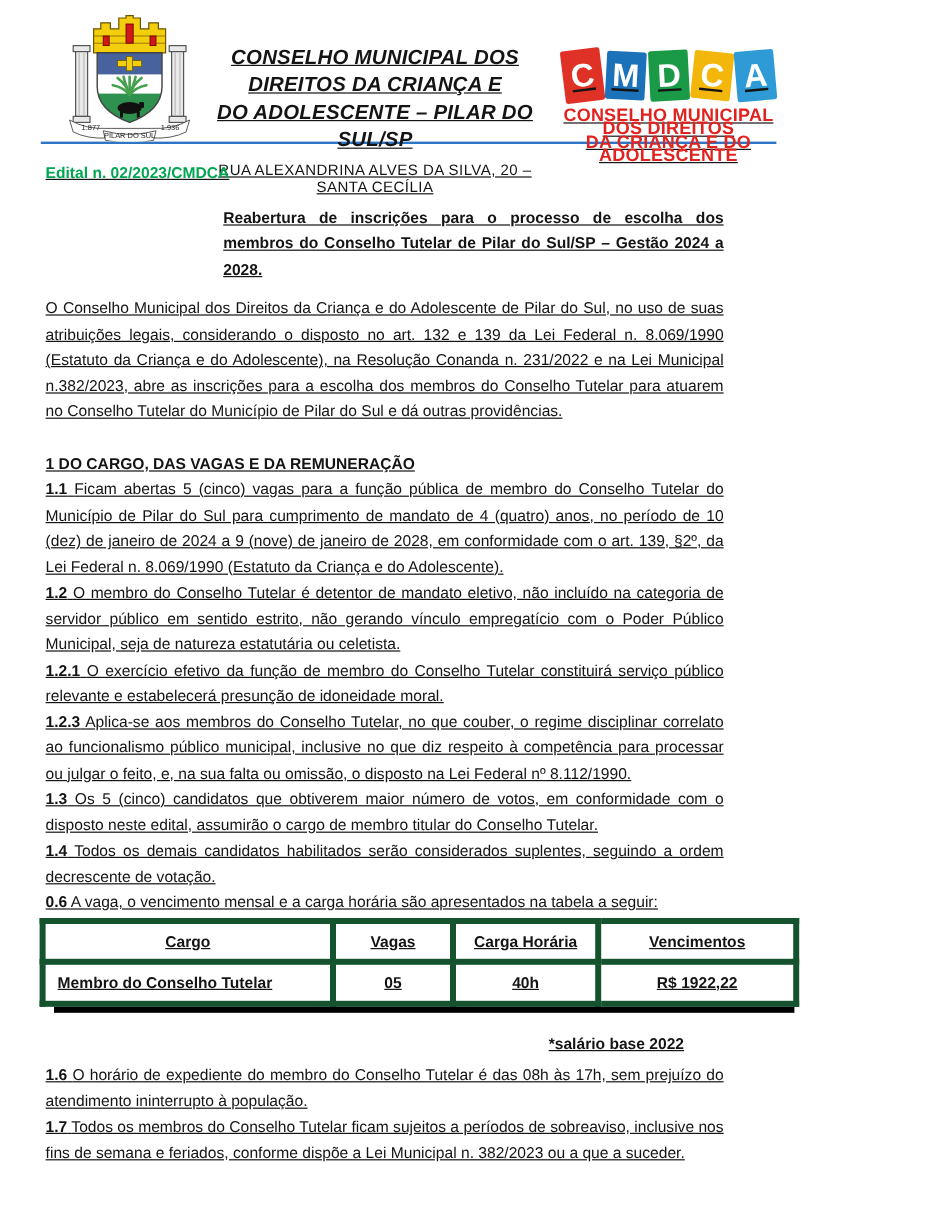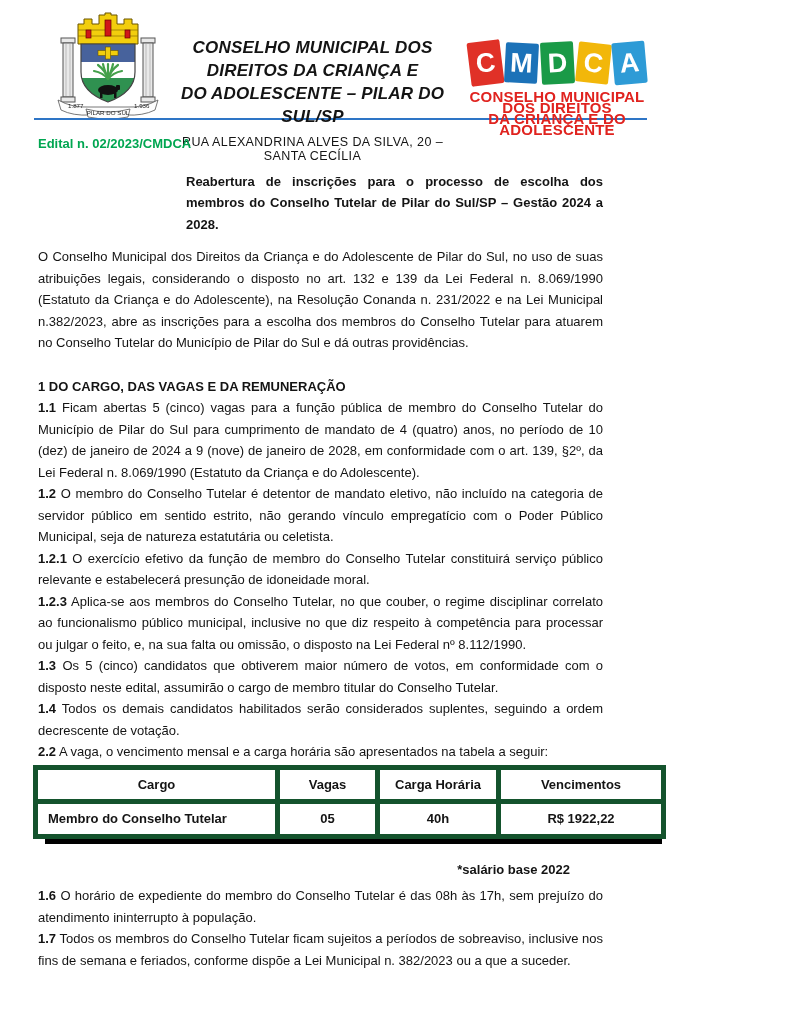--- a/index.html
+++ b/index.html
@@ -1,19 +1,19 @@
 <!DOCTYPE html>
 <html><head>
 <meta charset="utf-8">
 <style>
   * { margin:0; padding:0; box-sizing:border-box; }
   html,body { background:#fff; }
   .page {
     width:679px; height:1024px; background:#ffffff; position:relative;
-    font-family:"Liberation Sans", sans-serif; color:#141414; overflow:hidden;
+    font-family:"Liberation Sans", sans-serif; color:#141414; overflow:hidden;text-decoration:underline;
   }
 
   
   .letterhead { display:flex; align-items:flex-start; padding:12px 28px 0 56px; height:110px; }
   .crest-wrap { width:106px; flex:0 0 auto; }
   .head-center { flex:1 1 auto; text-align:center; padding-top:24px; }
   .org-title { font-size:17px; font-weight:bold; font-style:italic; line-height:23px; letter-spacing:0.2px; }
   .org-address { font-size:12.5px; margin-top:7px; letter-spacing:0.4px; }
   .cmdca { width:188px; flex:0 0 auto; padding-top:28px; text-align:center; }
   .tiles { display:flex; justify-content:center; align-items:center; gap:3px; height:46px; }
@@ -151,21 +151,21 @@
     <p class="intro">O Conselho Municipal dos Direitos da Criança e do Adolescente de Pilar do Sul, no uso de suas atribuições legais, considerando o disposto no art. 132 e 139 da Lei Federal n. 8.069/1990 (Estatuto da Criança e do Adolescente), na Resolução Conanda n. 231/2022 e na Lei Municipal n.382/2023, abre as inscrições para a escolha dos membros do Conselho Tutelar para atuarem no Conselho Tutelar do Município de Pilar do Sul e dá outras providências.</p>
 
     <p class="sec-heading">1 DO CARGO, DAS VAGAS E DA REMUNERAÇÃO</p>
 
     <p class="item"><span class="num">1.1</span> <span>Ficam abertas 5 (cinco) vagas para a função pública de membro do Conselho Tutelar do Município de Pilar do Sul para cumprimento de mandato de 4 (quatro) anos, no período de 10 (dez) de janeiro de 2024 a 9 (nove) de janeiro de 2028, em conformidade com o art. 139, §2º, da Lei Federal n. 8.069/1990 (Estatuto da Criança e do Adolescente).</span></p>
     <p class="item"><span class="num">1.2</span> <span>O membro do Conselho Tutelar é detentor de mandato eletivo, não incluído na categoria de servidor público em sentido estrito, não gerando vínculo empregatício com o Poder Público Municipal, seja de natureza estatutária ou celetista.</span></p>
     <p class="item"><span class="num">1.2.1</span> <span>O exercício efetivo da função de membro do Conselho Tutelar constituirá serviço público relevante e estabelecerá presunção de idoneidade moral.</span></p>
     <p class="item"><span class="num">1.2.3</span> <span>Aplica-se aos membros do Conselho Tutelar, no que couber, o regime disciplinar correlato ao funcionalismo público municipal, inclusive no que diz respeito à competência para processar ou julgar o feito, e, na sua falta ou omissão, o disposto na Lei Federal nº 8.112/1990.</span></p>
     <p class="item"><span class="num">1.3</span> <span>Os 5 (cinco) candidatos que obtiverem maior número de votos, em conformidade com o disposto neste edital, assumirão o cargo de membro titular do Conselho Tutelar.</span></p>
     <p class="item"><span class="num">1.4</span> <span>Todos os demais candidatos habilitados serão considerados suplentes, seguindo a ordem decrescente de votação.</span></p>
-    <p class="item"><span class="num">2.2</span> <span>A vaga, o vencimento mensal e a carga horária são apresentados na tabela a seguir:</span></p>
+    <p class="item"><span class="num">0.6</span> <span>A vaga, o vencimento mensal e a carga horária são apresentados na tabela a seguir:</span></p>
 
     <table class="vagas">
       <colgroup>
           <col style="width:242px">
           <col style="width:100px">
           <col style="width:121px">
           <col style="width:165px">
         </colgroup>
       <thead>
         <tr>

